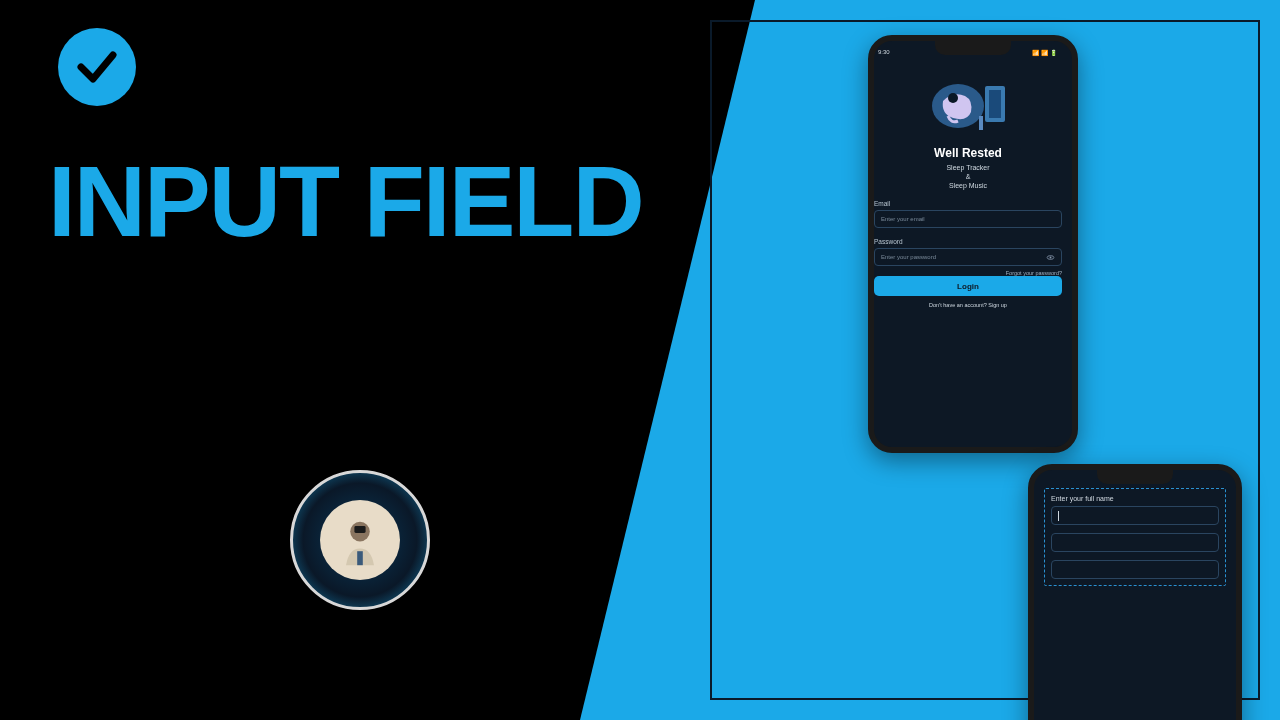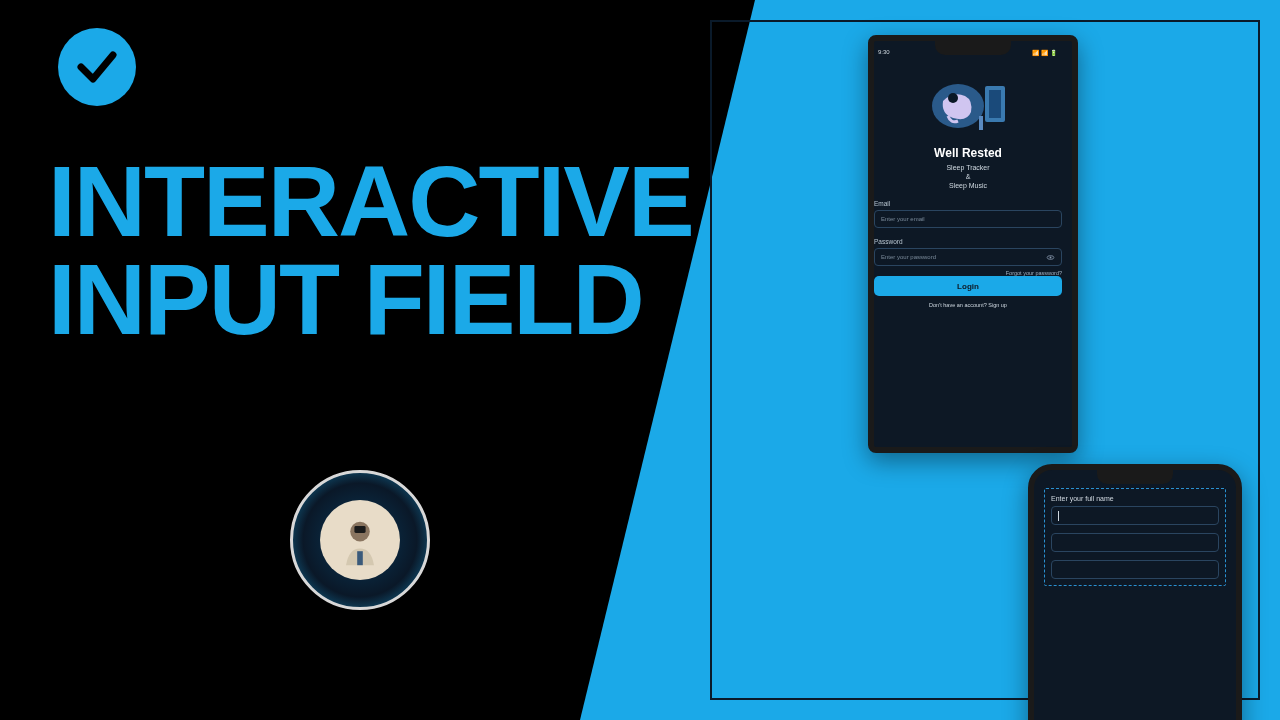--- a/index.html
+++ b/index.html
@@ -80,21 +80,21 @@
   .avatar-inner svg { width: 56px; height: 56px; }
 
   
   .phone1 {
     position: absolute;
     top: 35px;
     left: 868px;
     width: 210px;
     height: 418px;
     background: #0d1825;
-    border-radius: 8px;
+    border-radius: 24px;
     border: 6px solid #1a1a1a;
     box-shadow: 0 8px 24px rgba(0,0,0,0.4);
     padding: 6px 10px 10px 0;
     color: #cfd8e0;
     font-size: 7px;
   }
   .notch {
     position: absolute;
     top: 0;
     left: 50%;
@@ -229,21 +229,20 @@
 <div class="bg-right"></div>
 <div class="frame-border"></div>
 
 <div class="check-badge">
   <svg viewBox="0 0 24 24">
     <path d="M4 12 L10 18 L20 6" stroke="#000" stroke-width="3.5" fill="none" stroke-linecap="round" stroke-linejoin="round"></path>
   </svg>
 </div>
 
 <div class="title-block">
-  <div class="title-line">INTERACTIVE</div>
   <div class="title-line">INPUT FIELD</div>
 </div>
 
 <div class="avatar-ring">
   <div class="avatar-inner">
     <svg viewBox="0 0 40 40">
       <circle cx="20" cy="14" r="7" fill="#8a7560"></circle>
       <rect x="16" y="10" width="8" height="5" rx="1" fill="#1a1a1a"></rect>
       <path d="M10 38 Q12 26 20 26 Q28 26 30 38 Z" fill="#d4c8b0"></path>
       <rect x="18" y="28" width="4" height="10" fill="#3a5a7a"></rect>

